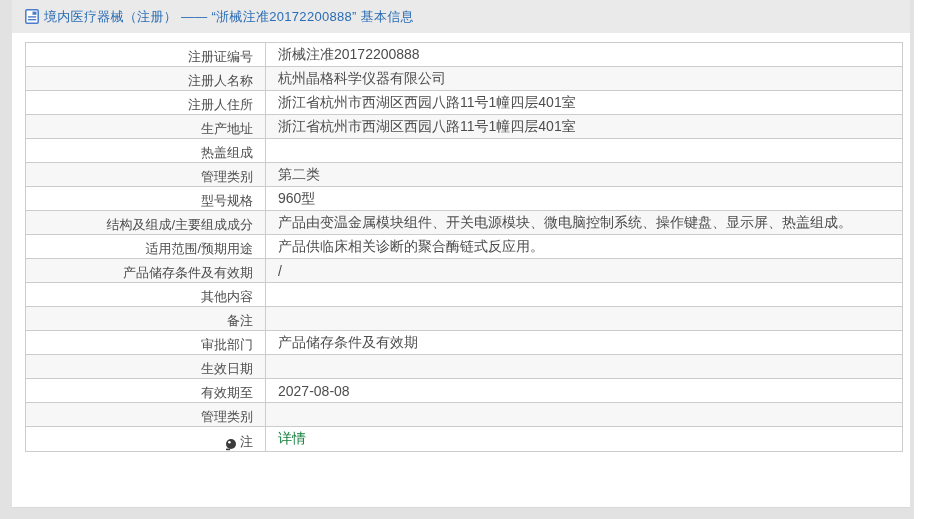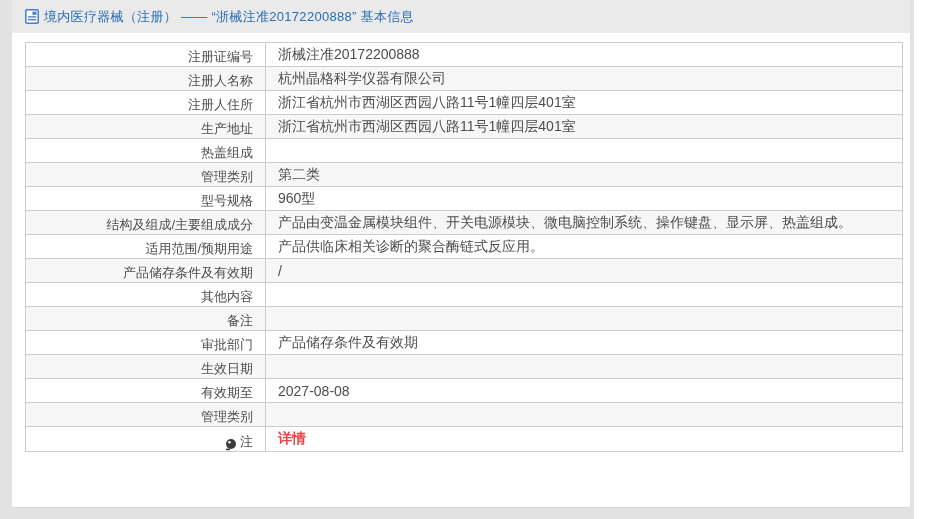--- a/index.html
+++ b/index.html
@@ -15,21 +15,21 @@
   .info-table { position:absolute; left:13px; top:9px; width:878px;
                 border:1px solid #cccccc; background:#ffffff; }
   .row { display:flex; height:24px; border-bottom:1px solid #cccccc; background:#ffffff; }
   .row:last-child { border-bottom:none; }
   .row:nth-child(even) { background:#f7f7f7; }
   .label-cell { width:240px; flex:0 0 auto; display:flex; align-items:flex-end; justify-content:flex-end;
                 padding-right:12px; border-right:1px solid #cccccc;
                 font-size:13px; color:#4d4d4d; white-space:nowrap; }
   .value-cell { flex:1 1 auto; display:flex; align-items:center; padding-left:12px;
                 font-size:14px; color:#4d4d4d; white-space:nowrap; overflow:hidden; }
-  .value-cell a { color:#ef4444; text-decoration:none; cursor:pointer;font-weight:bold; }
+  .value-cell a { color:#15803d; text-decoration:none; cursor:pointer; }
   .note-icon { width:12px; height:13px; margin-right:3px; flex:0 0 auto; }
 </style>
 </head>
 <body>
 
 <div class="wrapper">
 
   <div class="topbar">
     <svg class="doc-icon" viewBox="0 0 14 15">
       <rect x="0.8" y="0.8" width="12.4" height="13.4" rx="1.2" fill="#ffffff" stroke="#4a7cc9" stroke-width="1.5"></rect>

